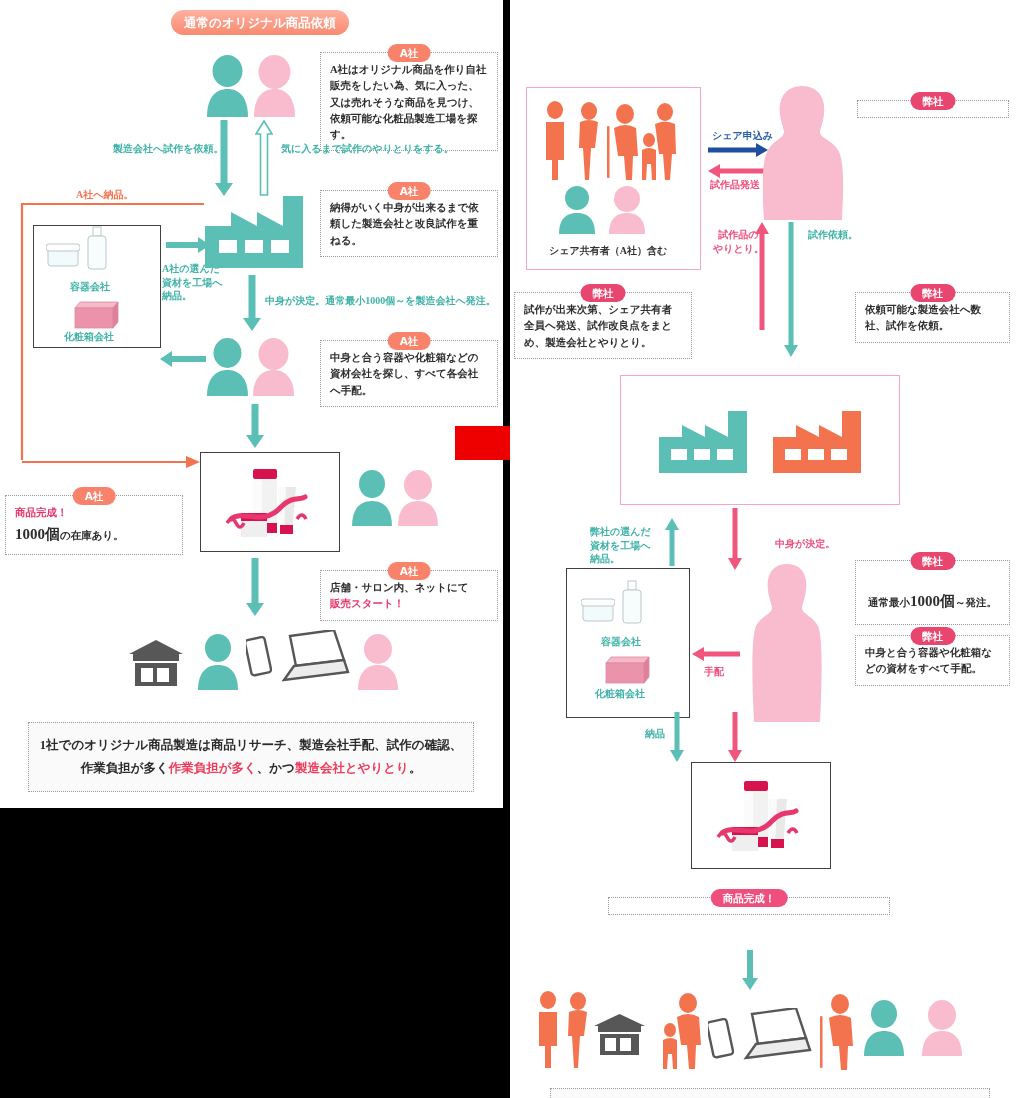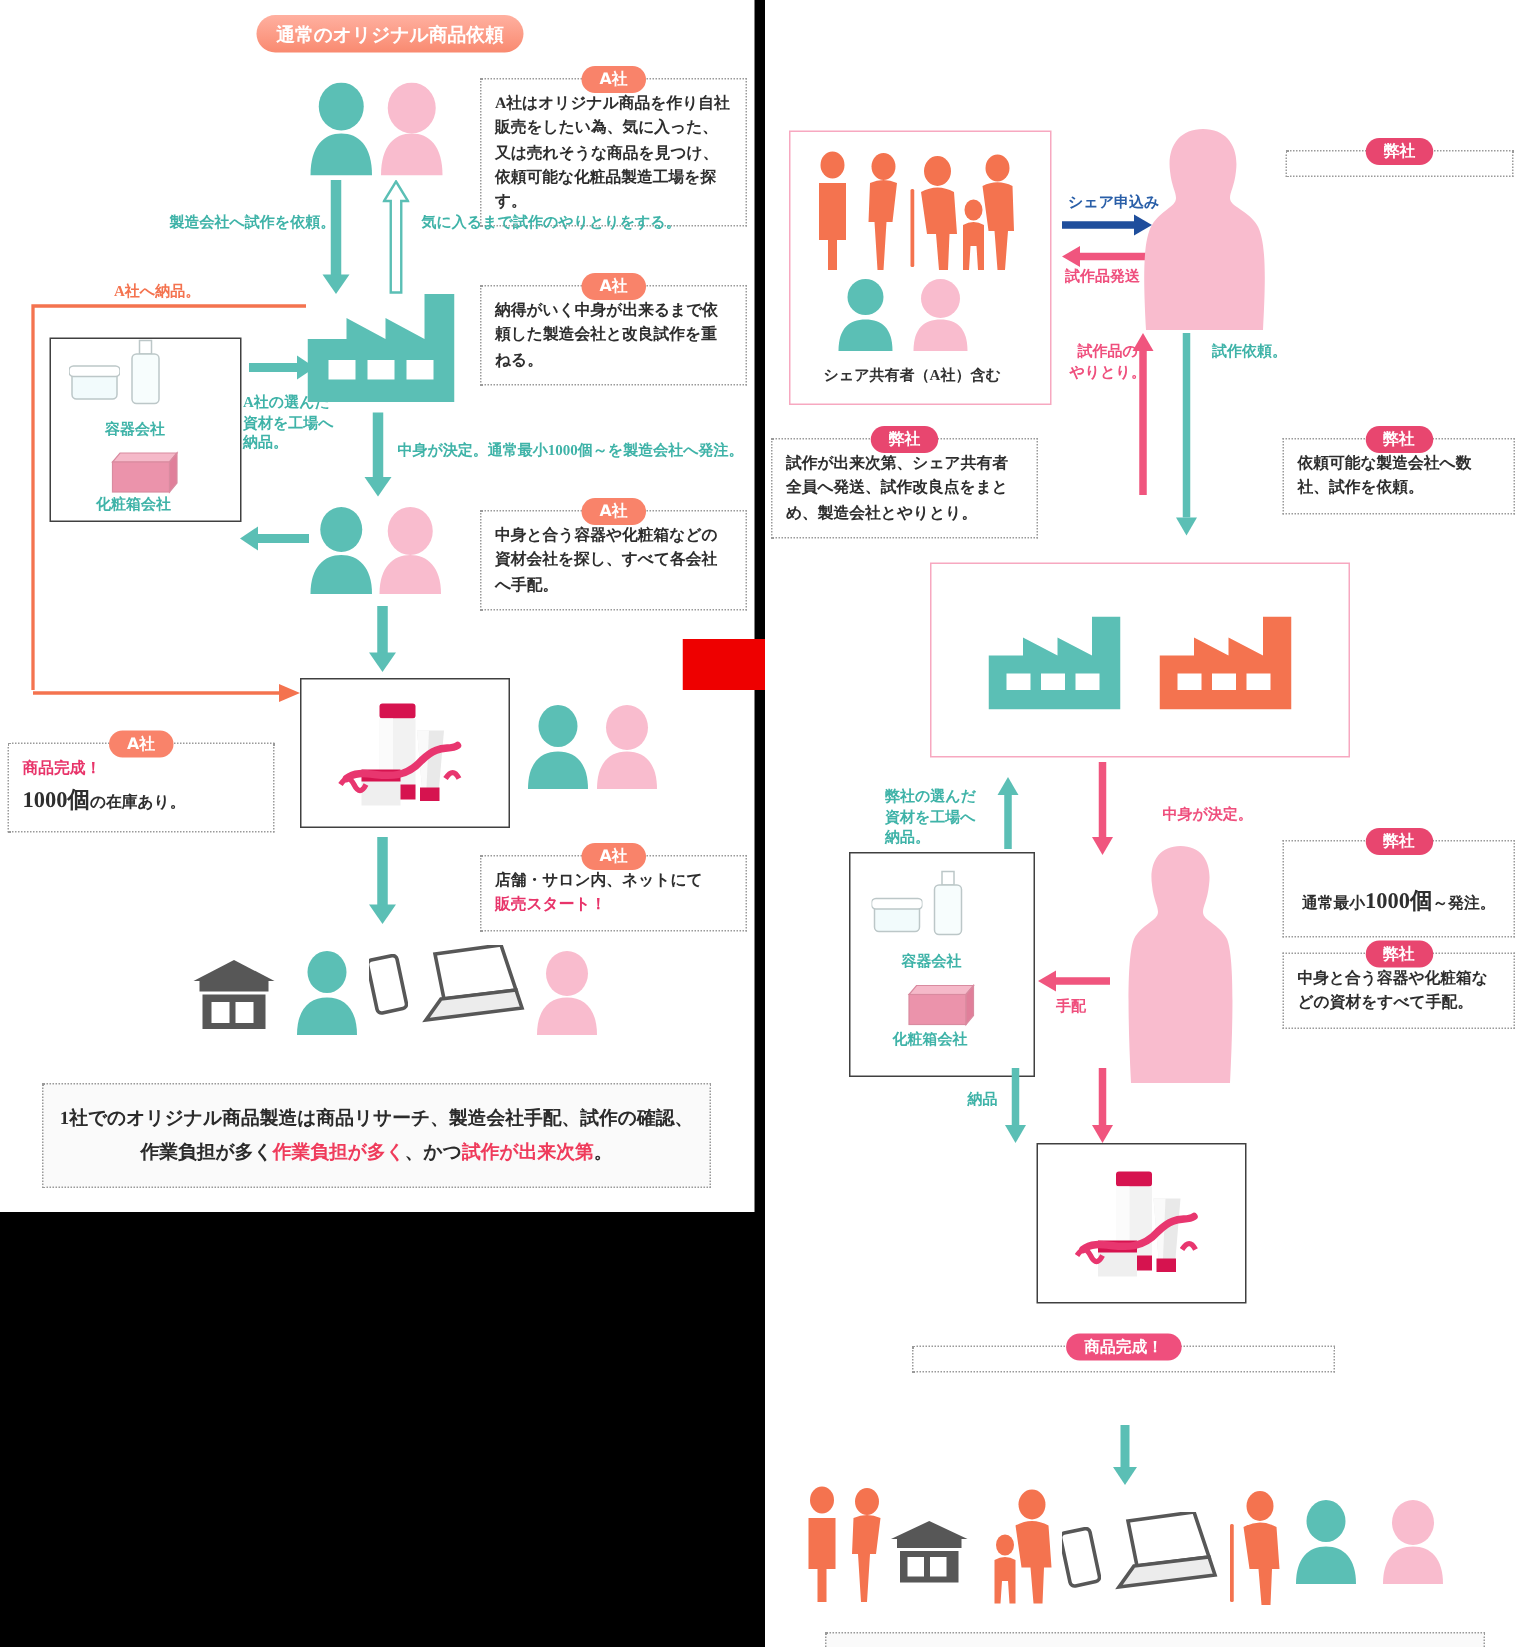--- a/index.html
+++ b/index.html
@@ -331,21 +331,21 @@
     <div class="bust" style="left:356px;top:634px;">
       <svg width="44" height="56" viewBox="0 0 44 56">
           <ellipse cx="22" cy="15" rx="14" ry="15" fill="#f9bcce"></ellipse>
           <path d="M2 56 C2 39 10 31 22 31 C34 31 42 39 42 56 Z" fill="#f9bcce"></path>
         </svg>
     </div>
 
     <div class="note" style="left:28px;top:722px;width:446px;">
       <div>1社でのオリジナル商品製造は商品リサーチ、製造会社手配、試作の確認、</div>
       <div>
-        <span>作業負担が多く</span><span class="hl-red">作業負担が多く</span><span>、かつ</span><span class="hl-red">試作が出来次第</span><span>。</span>
+        <span>作業負担が多く</span><span class="hl-red">作業負担が多く</span><span>、かつ</span><span class="hl-red">製造会社とやりとり</span><span>。</span>
       </div>
     </div>
   </div>
 
   <div id="center-arrow">
     <svg width="120" height="70" viewBox="0 0 120 70">
       <polygon points="0,18 72,18 72,0 120,35 72,70 72,52 0,52" fill="#ee0000"></polygon>
     </svg>
   </div>
 

